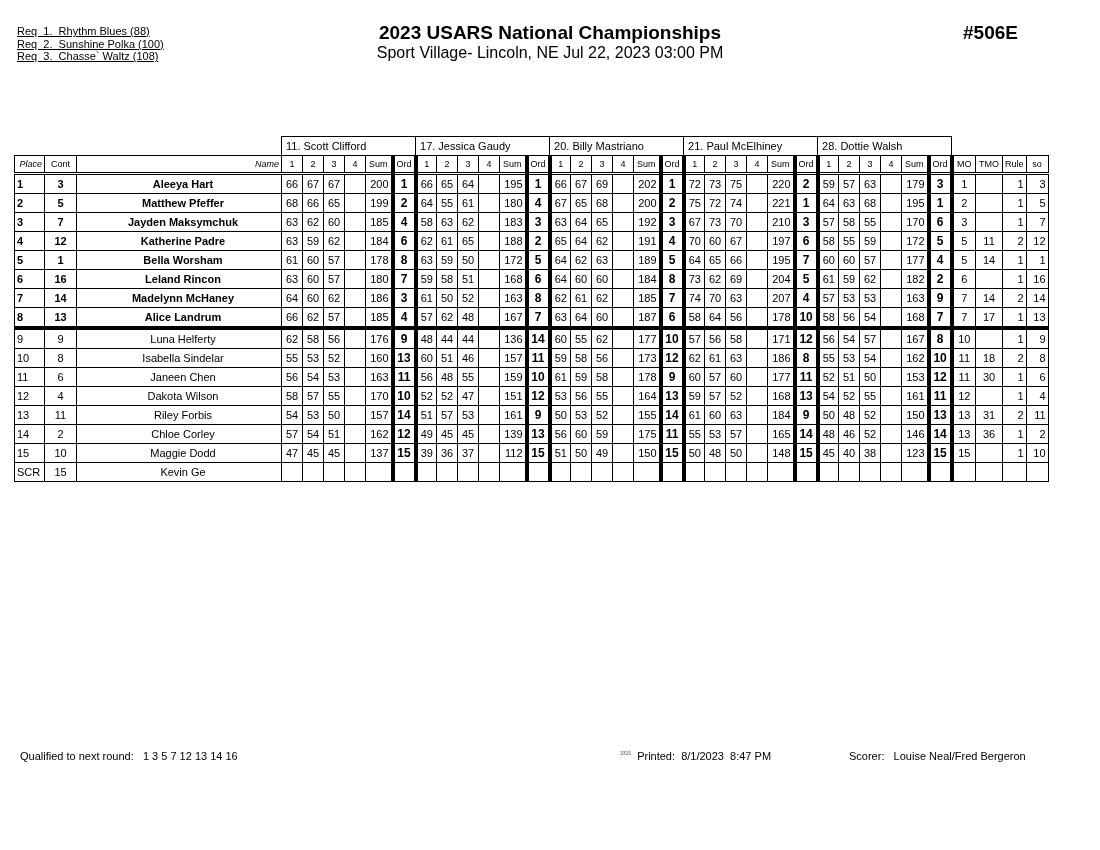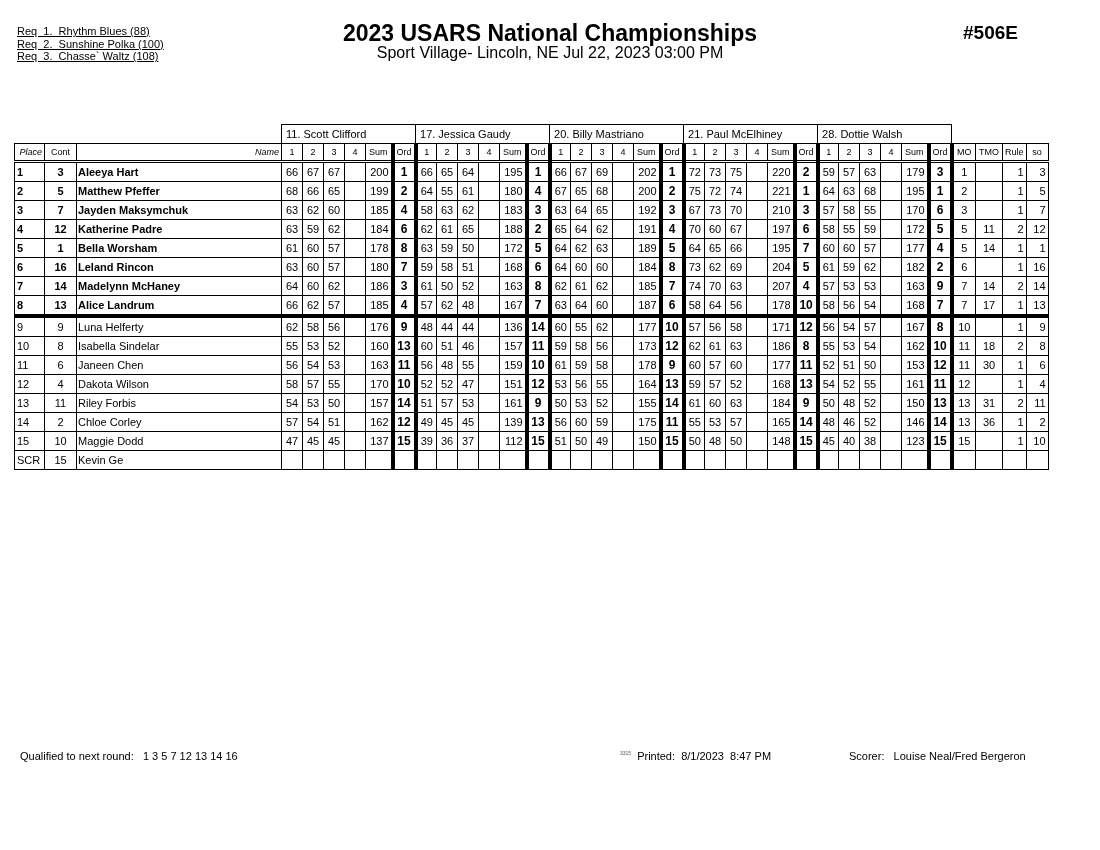--- a/index.html
+++ b/index.html
@@ -1,38 +1,38 @@
 <!DOCTYPE html>
 <html><head>
 <meta charset="utf-8">
 <style>
   html, body { margin:0; padding:0; background:#ffffff; }
   body { width:1100px; height:850px; position:relative; overflow:hidden; font-family:"Liberation Sans", "DejaVu Sans", sans-serif; color:#000; }
   .req { position:absolute; left:17px; top:25px; font-size:11px; line-height:12.5px; }
   .req div { white-space:pre;text-decoration:underline; }
   .hdr { position:absolute; left:300px; width:500px; text-align:center; top:22px; }
-  .hdr .t1 { font-size:23px; font-weight:bold; line-height:22px; }
+  .hdr .t1 { font-size:19px; font-weight:bold; line-height:22px; }
   .hdr .t2 { font-size:16px; line-height:17px; }
   .hdr .t3 { font-size:19px; font-weight:bold; line-height:24px; margin-top:1px; }
   .hdr .t4 { font-size:17px; line-height:22px; }
   .evno { position:absolute; left:963px; top:22px; font-size:19px; font-weight:bold; }
 
-  table.res { position:absolute; left:14px; top:124px; border-collapse:collapse; table-layout:fixed; font-size:10px; }
+  table.res { position:absolute; left:14px; top:136px; border-collapse:collapse; table-layout:fixed; font-size:10px; }
   table.res td { padding:0 2px; height:18px; border:1px solid #000; white-space:nowrap; overflow:hidden; }
   table.res tr.jrow td { height:18px; font-size:11px; }
   table.res tr.jrow td.blank { border:none; }
   table.res tr.jrow td.judge { border:1px solid #000; border-bottom:none; padding-left:4px; }
   table.res tr.colh td { font-size:9px; height:16px; text-align:center; border-bottom:3px double #000; }
   table.res tr.colh td.lft { text-align:right;font-style:italic; }
   table.res td.num { text-align:center; font-size:11px; }
   table.res td.sum { text-align:right; font-size:11px; }
   table.res td.ord { text-align:center; font-weight:bold; font-size:12px; border-left:4px solid #000; border-right:4px solid #000; }
   table.res td.c { text-align:center; font-size:11px; }
   table.res td.pl { text-align:left; font-size:11px; }
-  table.res td.nm { text-align:left; font-size:11px; padding-left:1px; }
+  table.res td.nm { text-align:center; font-size:11px; padding-left:10px; }
   table.res tr.bold td.pl, table.res tr.bold td.nm, table.res tr.bold td.cont { font-weight:bold; }
   table.res tr.cut td { border-bottom:4px solid #000; }
   table.res td.cont { text-align:center; font-size:11px; }
 
   .footer { position:absolute; top:750px; font-size:11px; white-space:pre; }
   .f1 { left:20px; }
   .f2 { left:620px; }
   .f2 .tiny { font-size:5px; vertical-align:top; color:#555; margin-right:6px; }
   .f3 { left:849px; }
 </style>

